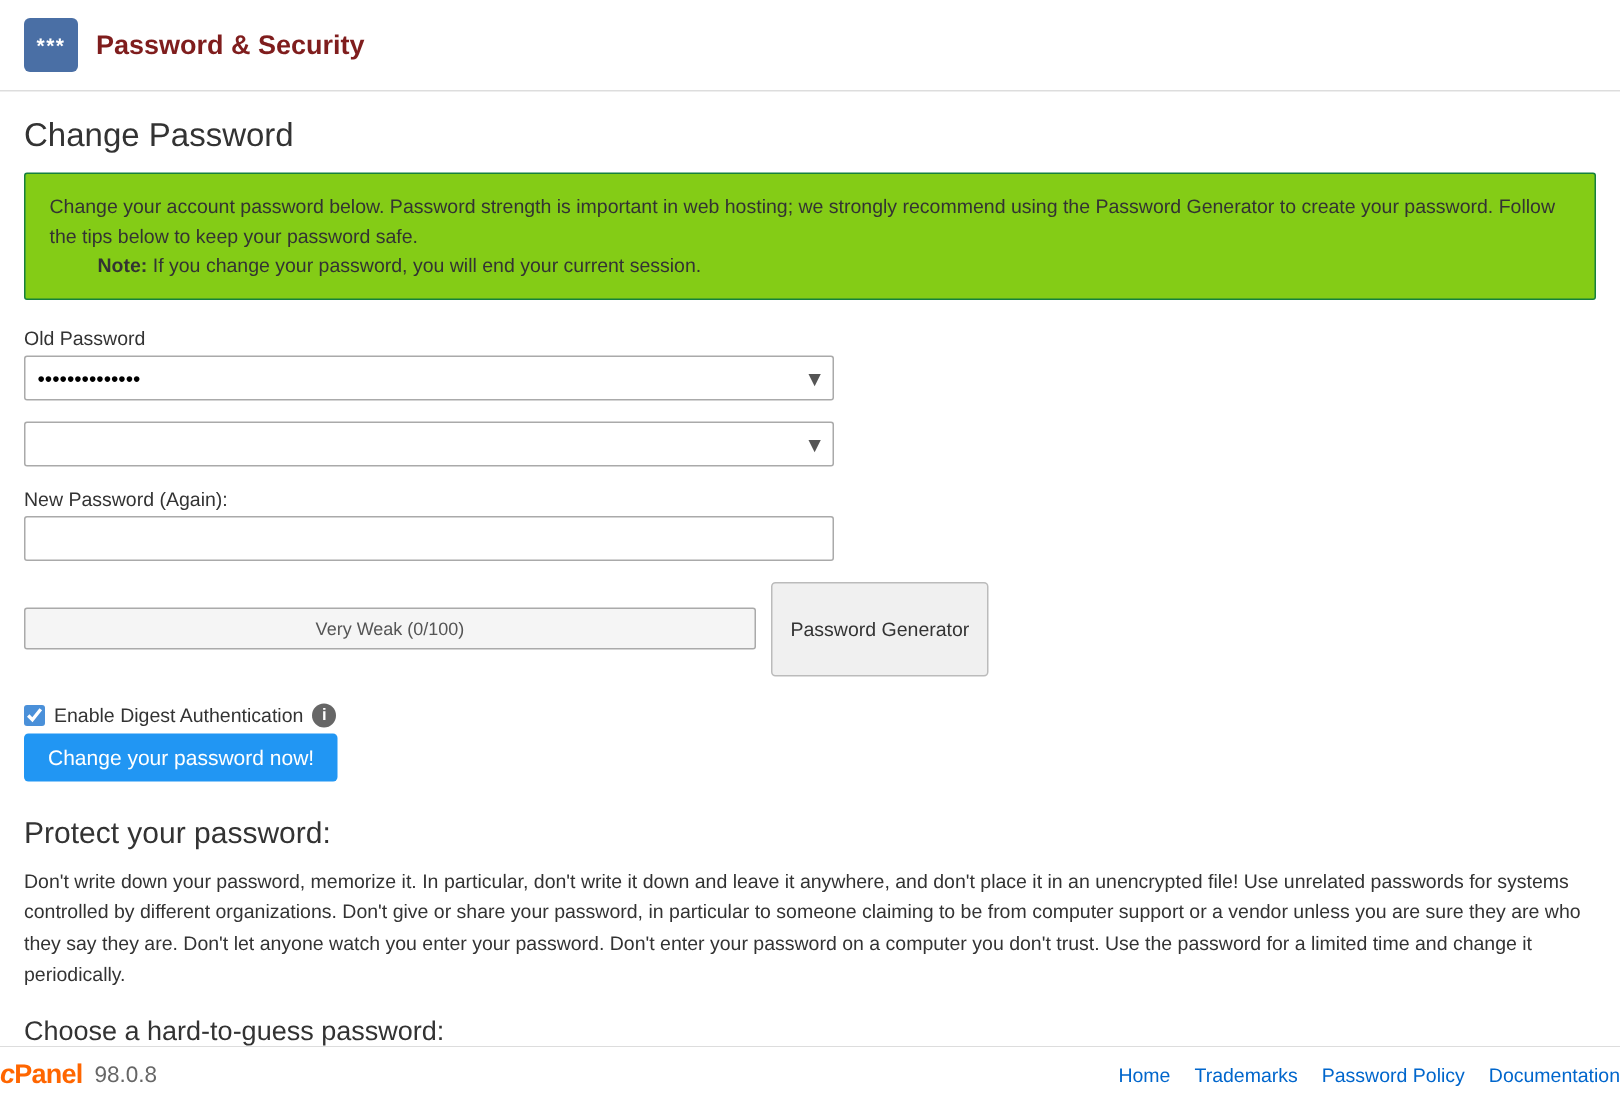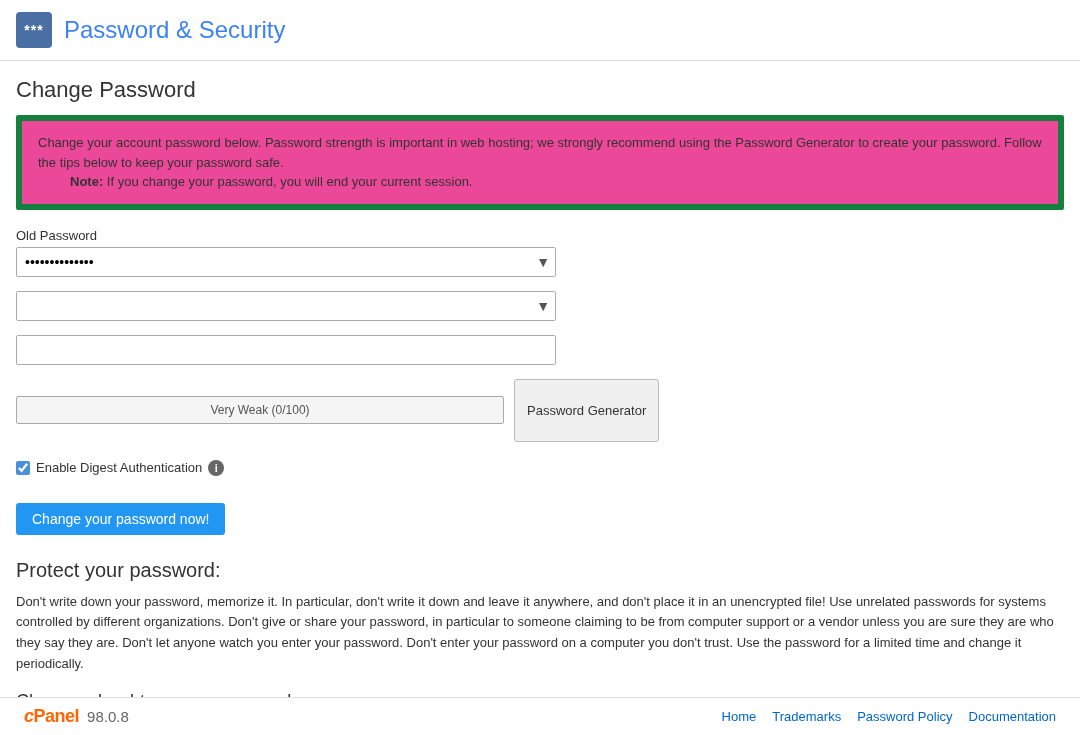--- a/index.html
+++ b/index.html
@@ -29,42 +29,42 @@
       margin-right: 12px;
       flex-shrink: 0;
     }
     .header-icon span {
       color: #fff;
       font-size: 14px;
       font-weight: bold;
       letter-spacing: 1px;
     }
     .page-header h1 {
-      font-size: 24px;
-      font-weight: normal;
-      color: #3b82f6;
+      font-size: 18px;
+      font-weight: bold;
+      color: #7f1d1d;
     }
 
     
     .main-content {
       padding: 16px 16px 60px 16px;
       max-width: 1080px;
     }
 
     .section-title {
       font-size: 22px;
       font-weight: normal;
       color: #333;
       margin-bottom: 12px;
     }
 
     
     .info-box {
-      background: #ec4899;
-      border: 6px solid #15803d;
+      background: #84cc16;
+      border: 1px solid #15803d;
       padding: 12px 16px;
       margin-bottom: 18px;
       border-radius: 2px;
       font-size: 13px;
       line-height: 1.5;
     }
     .info-box .note-label {
       font-weight: bold;
       padding-left: 32px;
     }
@@ -157,21 +157,21 @@
       cursor: pointer;
       font-size: 13px;
       color: #333;
     }
 
     
     .checkbox-row {
       display: flex;
       align-items: center;
       gap: 6px;
-      margin-bottom: 27px;
+      margin-bottom: 4px;
       font-size: 13px;
     }
     .checkbox-row input[type="checkbox"] {
       accent-color: #4a90d9;
       width: 14px;
       height: 14px;
       cursor: pointer;
     }
     .info-icon {
       display: inline-flex;
@@ -227,21 +227,21 @@
     }
 
     
     .page-footer {
       position: fixed;
       bottom: 0;
       left: 0;
       right: 0;
       background: #fff;
       border-top: 1px solid #ddd;
-      padding: 8px 24px;
+      padding: 8px 0;
       display: flex;
       align-items: center;
       justify-content: space-between;
     }
     .footer-left {
       display: flex;
       align-items: center;
       gap: 8px;
     }
     .cpanel-logo {
@@ -302,20 +302,21 @@
   
   <div class="form-group">
     <div class="input-wrapper">
       <input type="password" value="" style="">
       <button class="toggle-btn" title="Show/Hide password">▼</button>
     </div>
   </div>
 
   
   <div class="form-group">
+    <label class="form-label">New Password (Again):</label>
     <div class="input-wrapper">
       <input type="password" value="" style="">
     </div>
   </div>
 
   
   <div class="strength-group">
     <div class="strength-row">
       <div class="strength-bar-wrapper">
         <div class="strength-bar-bg"></div>

